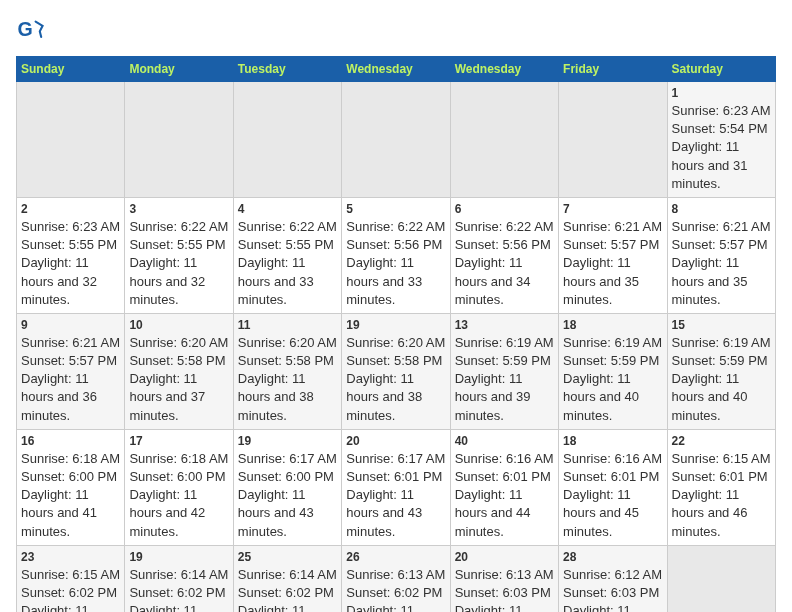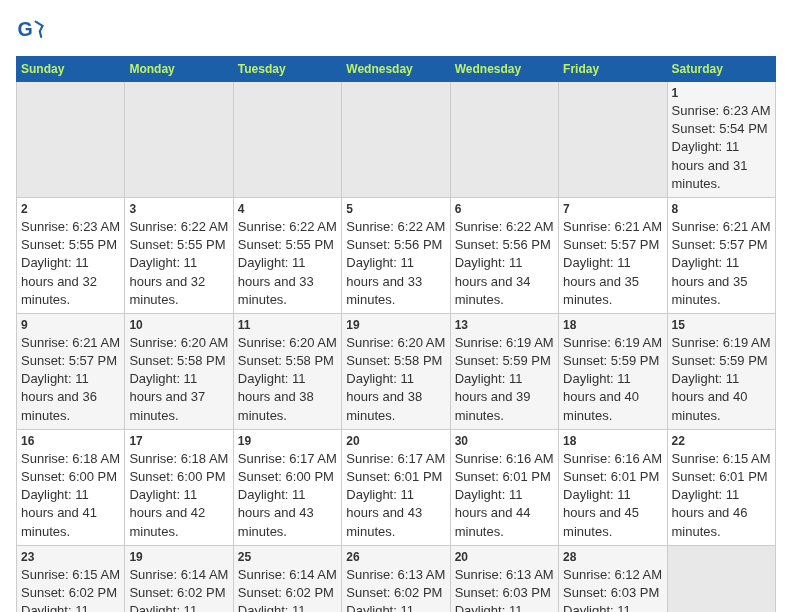--- a/index.html
+++ b/index.html
@@ -205,21 +205,21 @@
         </td>
         <td>
           <span class="day-num">19</span>
           <div class="cell-text">Sunrise: 6:17 AM<br>Sunset: 6:00 PM<br>Daylight: 11 hours and 43 minutes.</div>
         </td>
         <td>
           <span class="day-num">20</span>
           <div class="cell-text">Sunrise: 6:17 AM<br>Sunset: 6:01 PM<br>Daylight: 11 hours and 43 minutes.</div>
         </td>
         <td>
-          <span class="day-num">30</span>
+          <span class="day-num">40</span>
           <div class="cell-text">Sunrise: 6:16 AM<br>Sunset: 6:01 PM<br>Daylight: 11 hours and 44 minutes.</div>
         </td>
         <td>
           <span class="day-num">18</span>
           <div class="cell-text">Sunrise: 6:16 AM<br>Sunset: 6:01 PM<br>Daylight: 11 hours and 45 minutes.</div>
         </td>
         <td>
           <span class="day-num">22</span>
           <div class="cell-text">Sunrise: 6:15 AM<br>Sunset: 6:01 PM<br>Daylight: 11 hours and 46 minutes.</div>
         </td>

